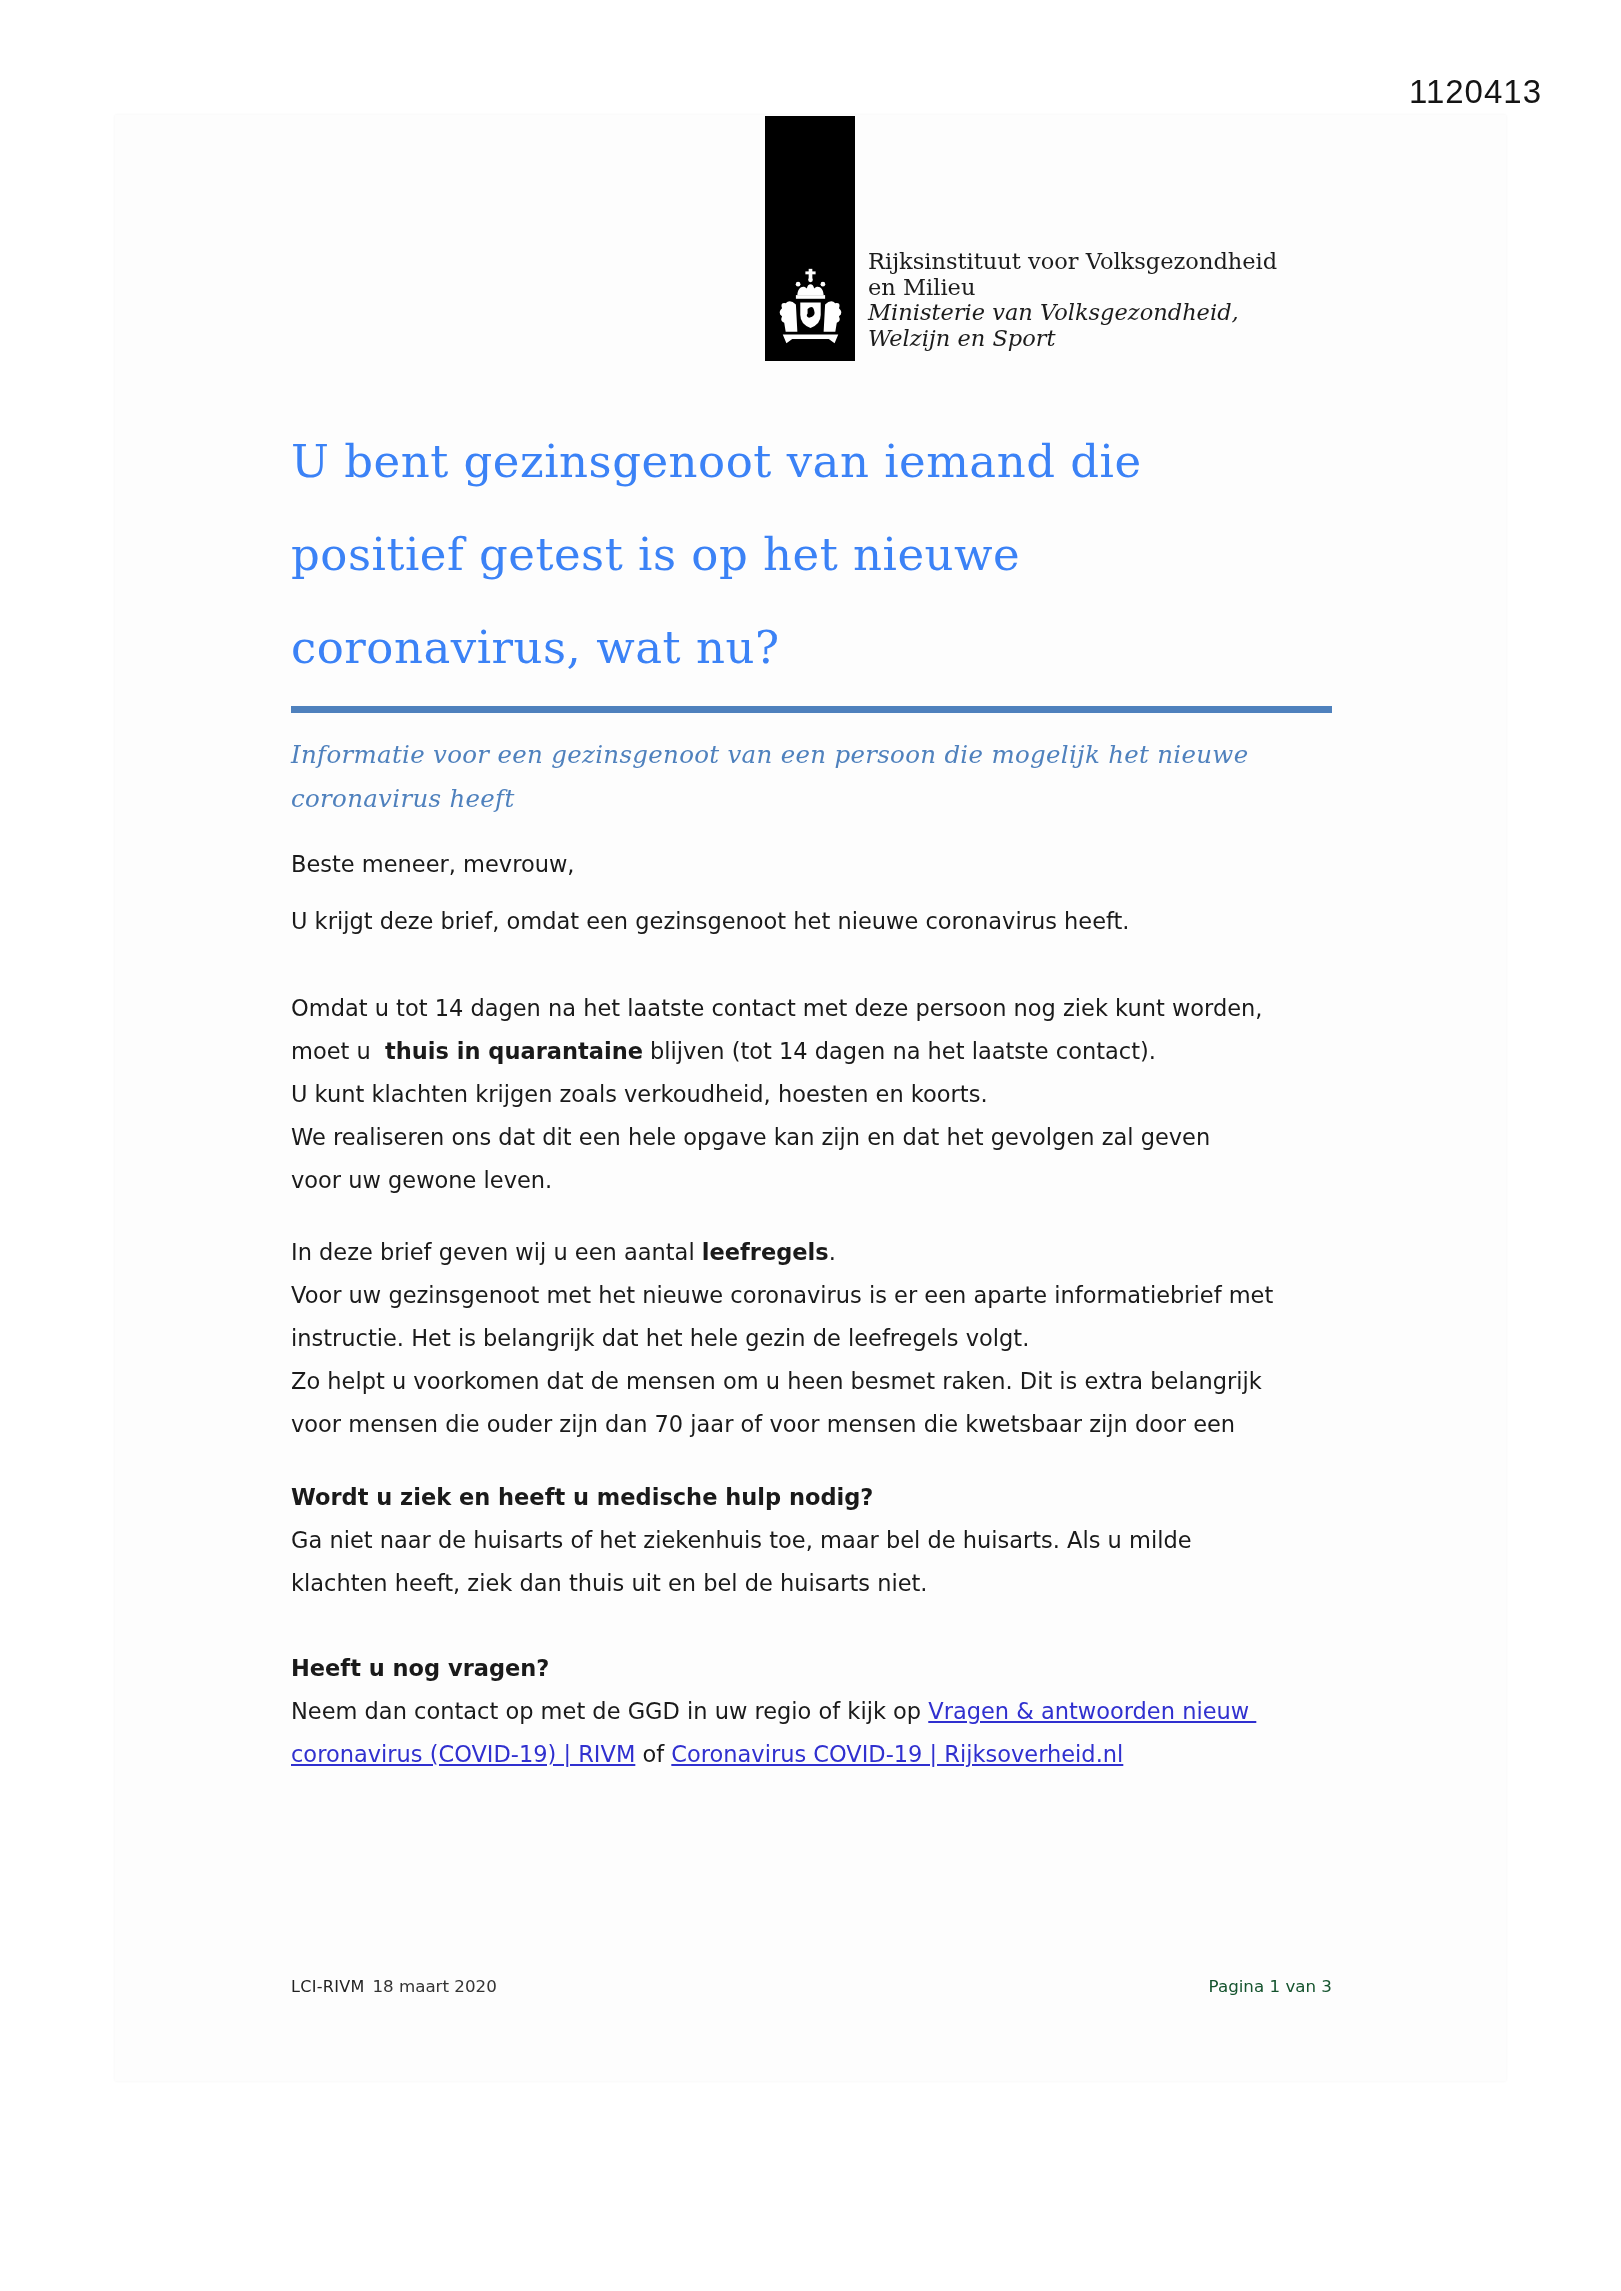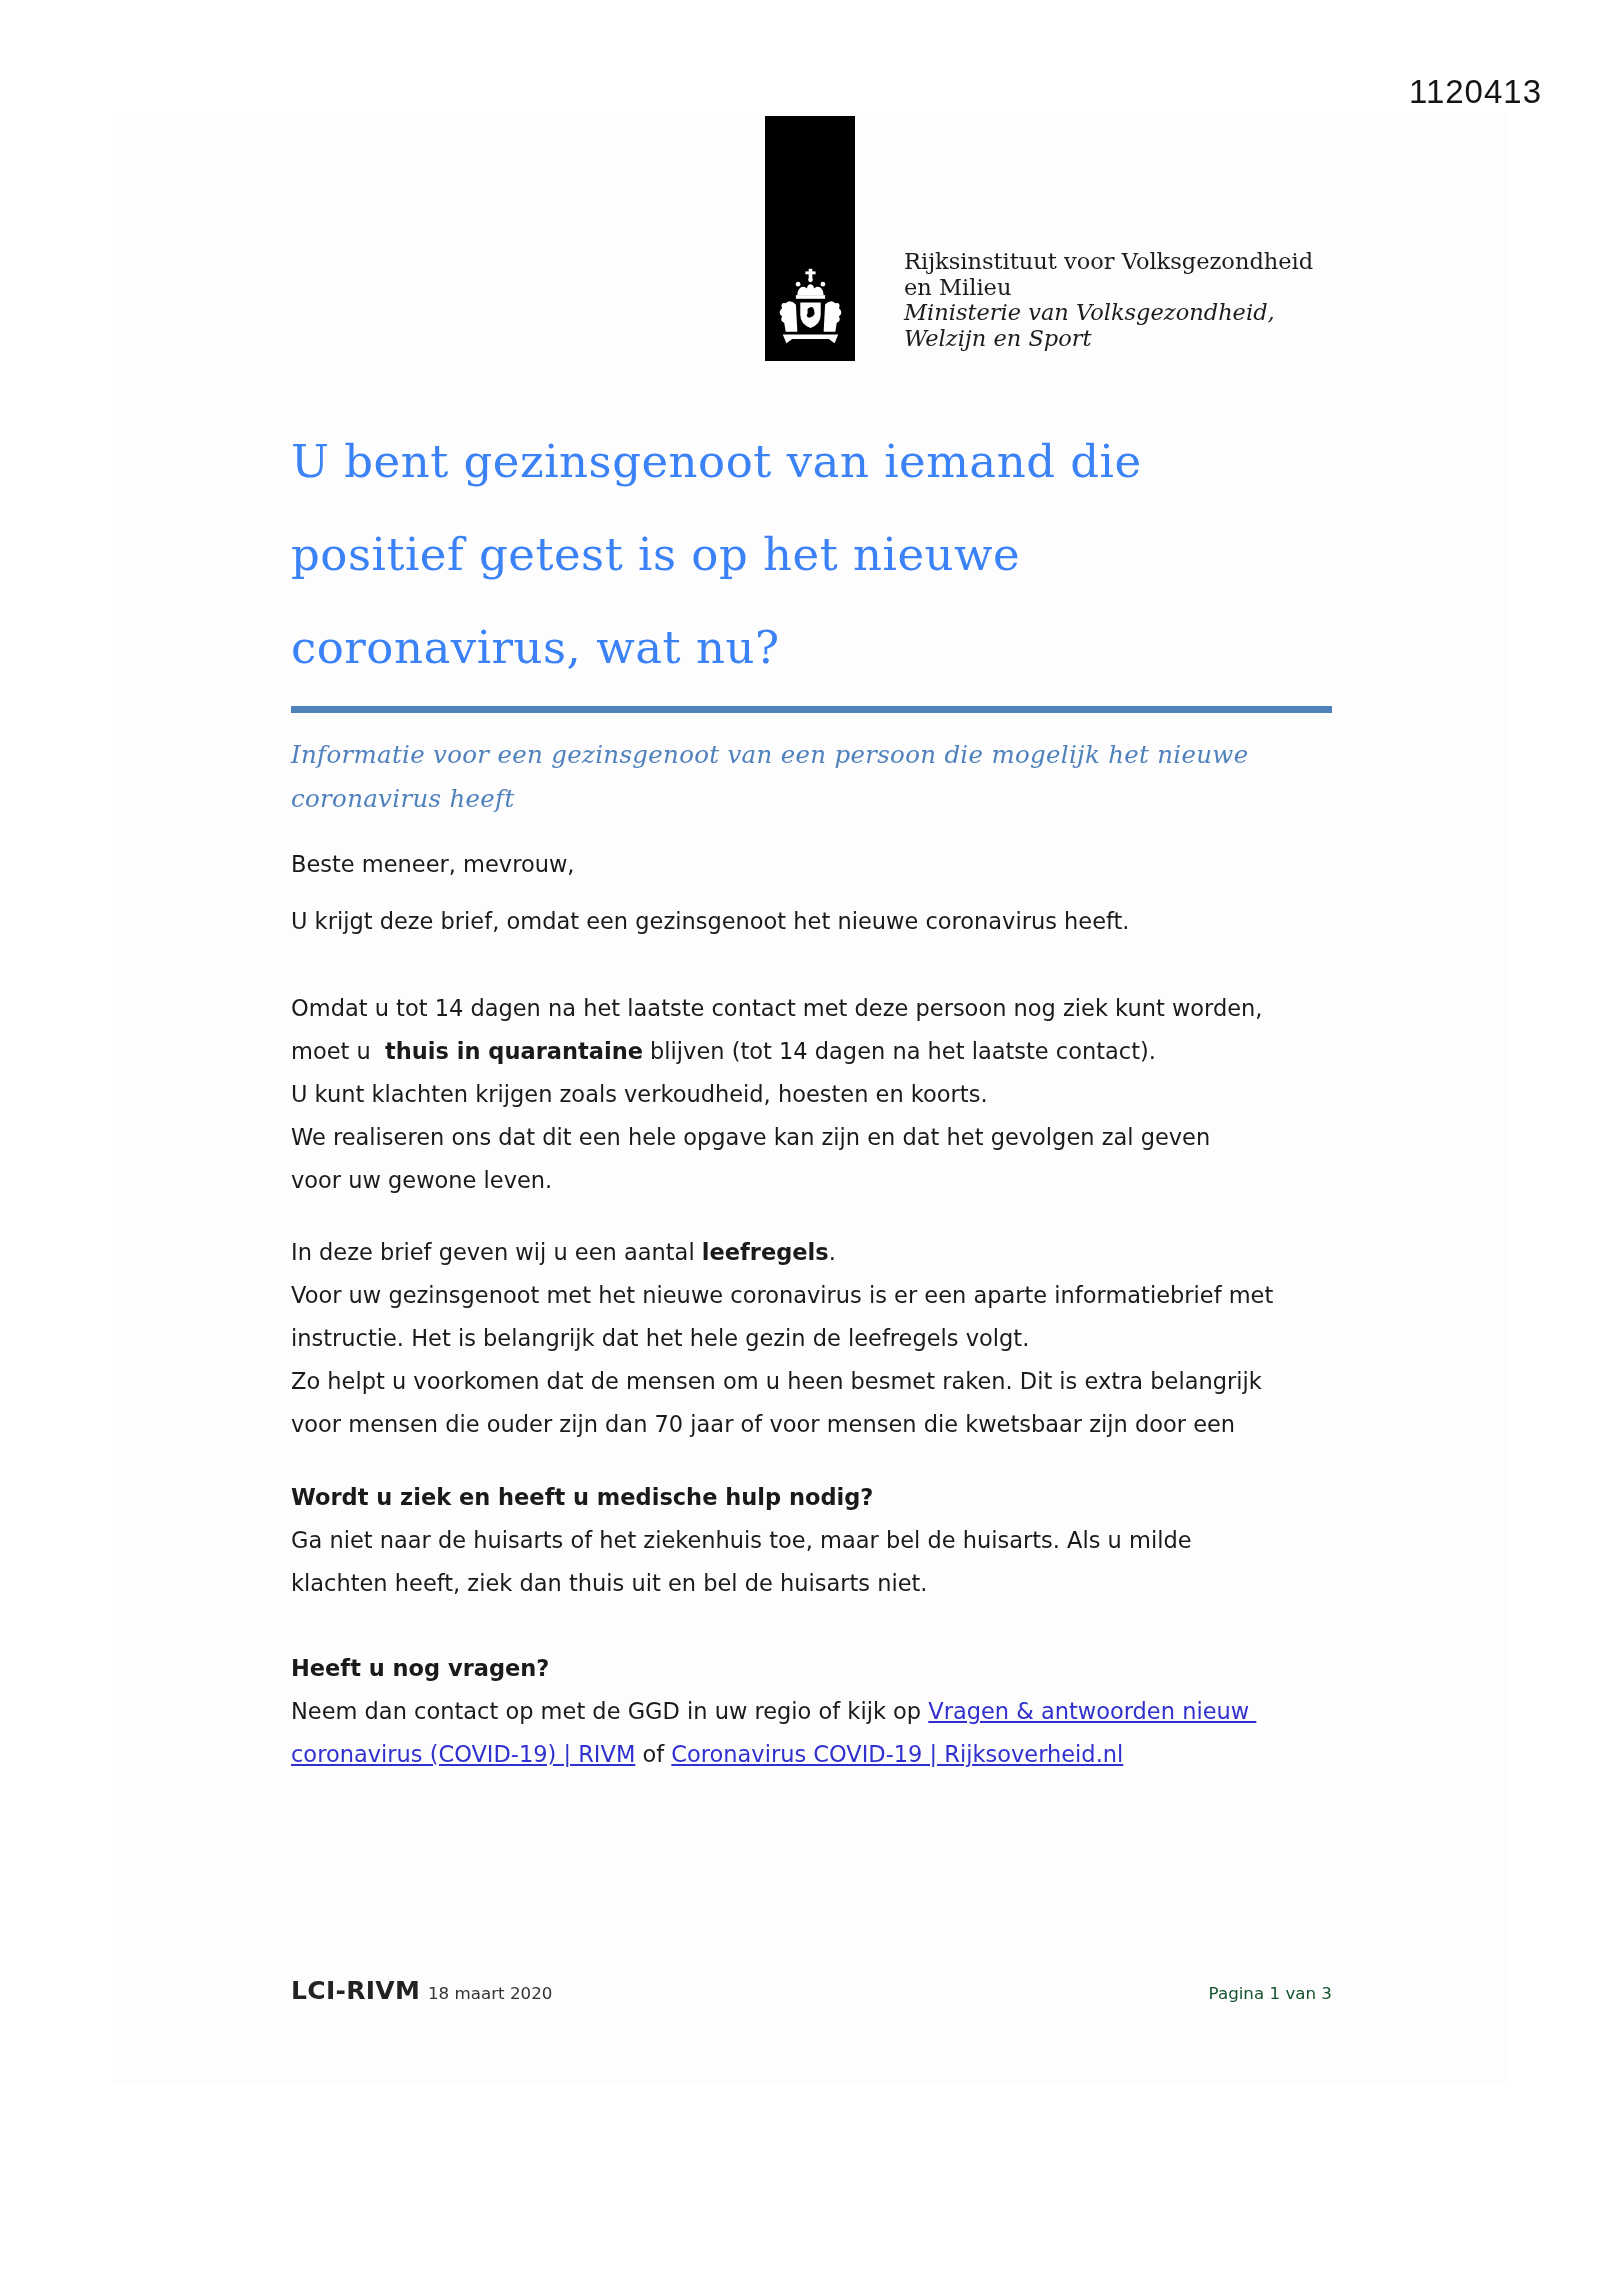--- a/index.html
+++ b/index.html
@@ -6,21 +6,21 @@
   .canvas{position:relative;width:1621px;height:2292px;background:#ffffff;
           font-family:"DejaVu Sans",sans-serif;overflow:hidden;}
   .page{position:absolute;left:115px;top:115px;width:1391px;height:1966px;
         background:#fdfdfd;box-shadow:0 0 2.9px rgba(0,0,0,0.05);}
   .doc-number{position:absolute;left:1409px;top:73px;width:157px;
         font-family:"Liberation Sans",sans-serif;font-size:33px;color:#141414;
         letter-spacing:1px;}
   .logo-banner{position:absolute;left:765px;top:116px;width:90px;height:245px;
         background:#000000;}
   .emblem{position:absolute;left:8.8px;top:152px;width:73px;height:82px;}
-  .logo-text{position:absolute;left:904px;top:249px;
+  .logo-text{position:absolute;left:868px;top:249px;
         font-family:"DejaVu Serif",serif;font-size:22.5px;line-height:25.5px;color:#1c1c1c;}
   .logo-text .it{font-style:italic;}
   .content{position:absolute;left:291px;top:415px;width:1041px;}
   .title{font-family:"DejaVu Serif",serif;font-size:45px;line-height:93px;
         color:#3b82f6;letter-spacing:0.5px;}
   .title div{white-space:nowrap;}
   .rule{height:6.9px;background:#4f81bd;margin-top:11.8px;}
   .subtitle{font-family:"DejaVu Serif",serif;font-style:italic;font-size:24.5px;
         line-height:44px;color:#4f81bd;margin-top:20px;letter-spacing:0.3px;}
   .subtitle div{white-space:nowrap;}
@@ -32,21 +32,21 @@
   .block:nth-child(2){margin-top:14.7px;}
   .block:nth-child(3){margin-top:44px;}
   .block:nth-child(4){margin-top:29px;}
   .block:nth-child(5){margin-top:30px;}
   .block:nth-child(6){margin-top:0;}
   .block:nth-child(7){margin-top:42px;}
   .block:nth-child(8){margin-top:0;}
   .footer{position:absolute;left:291px;top:1976px;width:1041px;
         display:flex;justify-content:space-between;align-items:baseline;}
   .footer-left{color:#222222;}
-  .doc-ref{font-size:25px;font-weight:bold;letter-spacing:0.3px;}
+  .doc-ref{font-size:16px;font-weight:normal;letter-spacing:0.3px;}
   .doc-date{font-size:16.7px;color:#333333;margin-left:7.8px;}
   .footer-right{font-size:16.7px;color:#14532d;}
 </style>
 </head>
 <body>
 
 <div class="canvas">
 
   <div class="page"></div>
 

